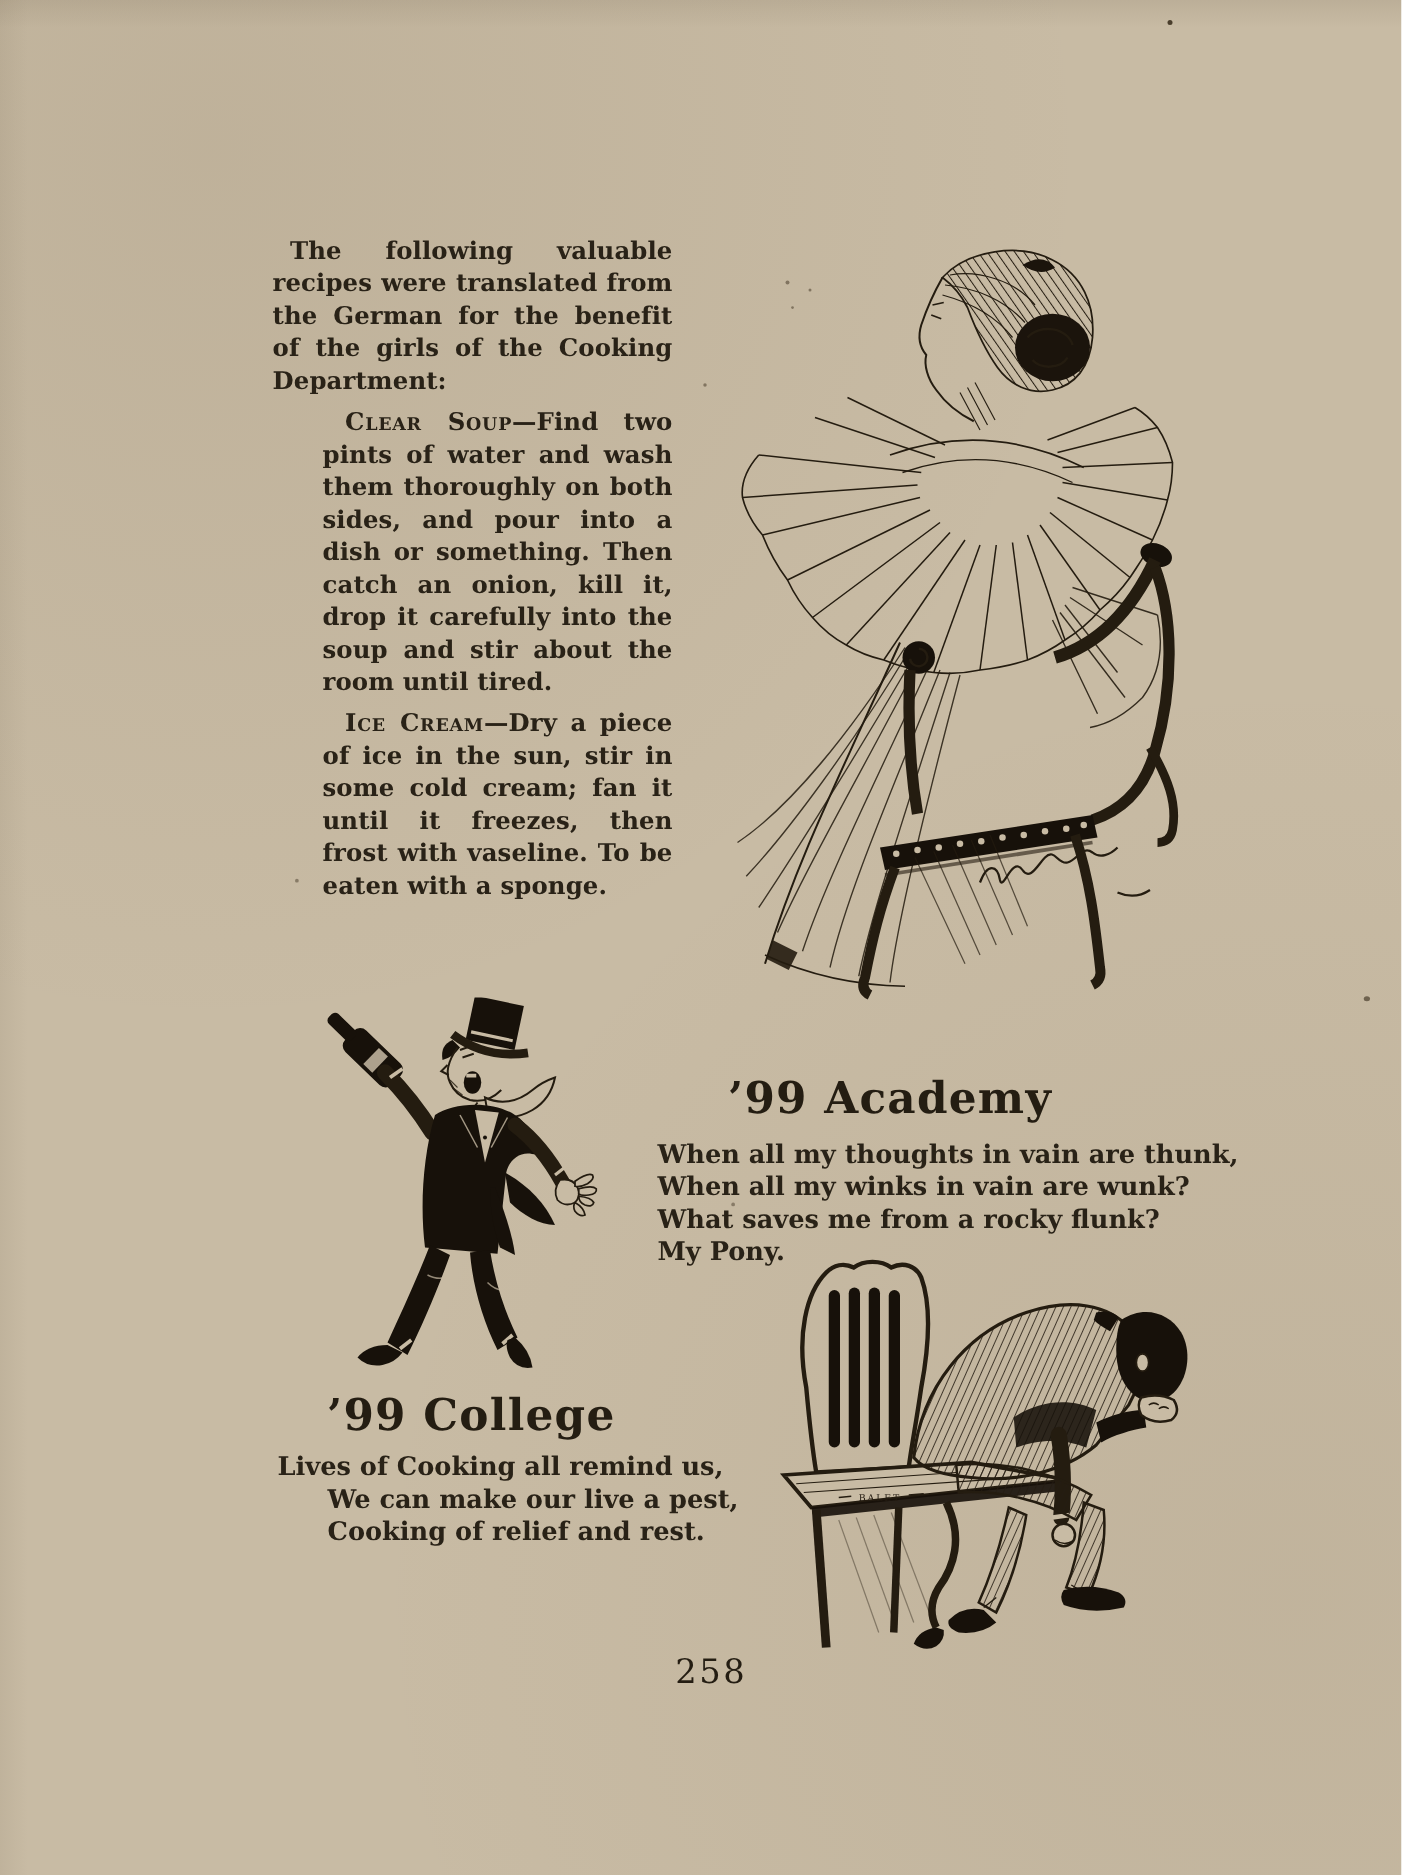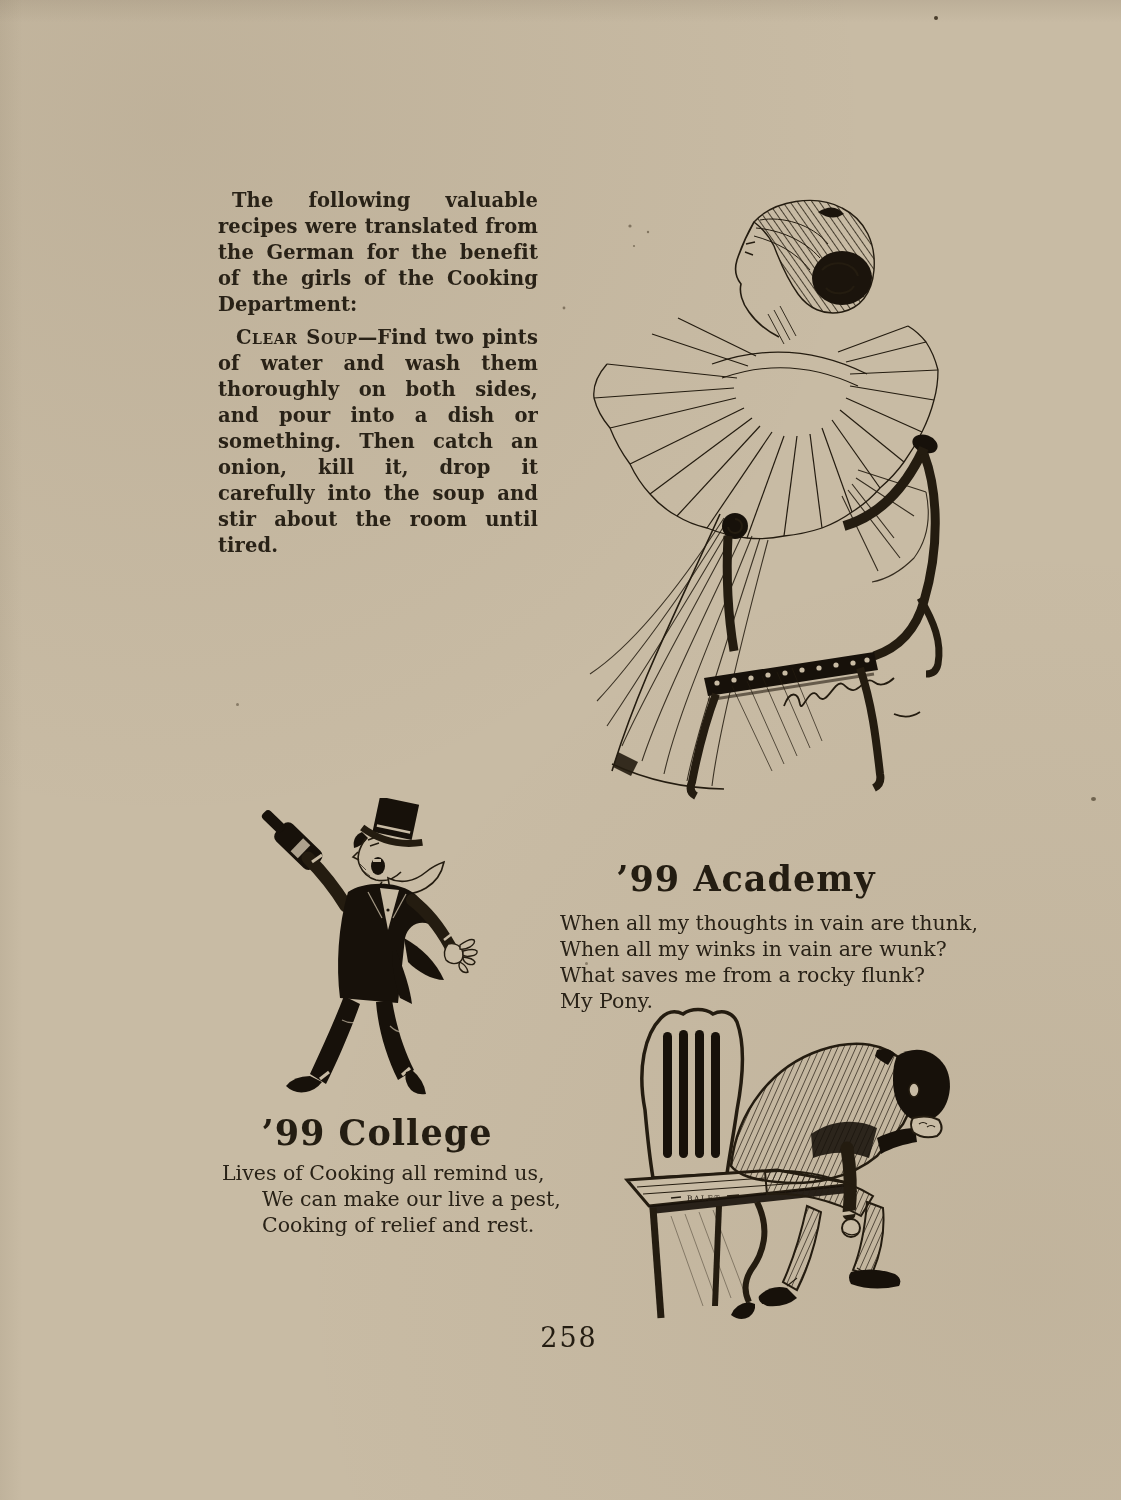--- a/index.html
+++ b/index.html
@@ -17,35 +17,35 @@
   }
   .abs { position:absolute; }
 
   
   .recipes { left:218px; top:188px; width:320px; }
   .body-text {
     font-size:19.5px; line-height:26px; font-weight:bold;
     text-align:justify; margin:0 0 7px 0; letter-spacing:0.1px;
   }
   .ind1 { text-indent:14px; }
-  .ind2 { text-indent:18px; }
+  .ind2 { text-indent:18px;margin-left:40px; }
   .sc { font-variant:small-caps; letter-spacing:0.6px; }
 
   
   .gothic {
     font-family:"DejaVu Serif", serif;
     font-weight:bold; font-size:35px; line-height:42px;
     text-align:center; margin:0 0 8px 0; letter-spacing:1px;
     color:#241d12;
   }
   .poem-line {
-    font-size:20.5px; line-height:26px; font-weight:normal;
+    font-size:20.5px; line-height:26px; font-weight:bold;
     white-space:nowrap; color:#292217;
   }
-  .academy { left:560px; top:858px; width:372px; }
+  .academy { left:526px; top:858px; width:372px; }
   .academy .gothic { margin-bottom:10px; }
   .pl-center { text-align:left; padding-right:46px; }
   .college { left:222px; top:1112px; width:310px; }
   .college .gothic { margin-bottom:6px; }
   .pl-indent { padding-left:40px; }
 
   .page-number {
     left:524px; top:1322px; width:90px; text-align:center;
     font-size:27px; font-weight:normal; letter-spacing:2px; color:#241d12;
   }
@@ -56,20 +56,21 @@
   .ink-line { stroke:#241c10; fill:none; }
 </style>
 </head>
 <body>
 
 <div class="page">
 
   <section class="abs recipes">
     <p class="body-text ind1">The following valuable recipes were translated from the German for the benefit of the girls of the Cooking Department:</p>
     <p class="body-text ind2"><span class="sc">Clear Soup</span><span>—Find two pints of water and wash them thoroughly on both sides, and pour into a dish or something.  Then catch an onion, kill it, drop it carefully into the soup and stir about the room until tired.</span></p>
+    <p class="body-text ind2"><span class="sc">Ice Cream</span><span>—Dry a piece of ice in the sun, stir in some cold cream; fan it until it freezes, then frost with vaseline.  To be eaten with a sponge.</span></p>
   </section>
 
   <svg class="abs" style="left:522px; top:186px;" width="445" height="618" viewBox="0 0 445 618">
     <defs>
       <pattern id="hairLines" patternUnits="userSpaceOnUse" width="6" height="6" patternTransform="rotate(-35)">
         <line x1="0" y1="0" x2="0" y2="6" stroke="#241c10" stroke-width="1.6"></line>
       </pattern>
     </defs>
 
     <g fill="#4a3e2c" opacity="0.55">

